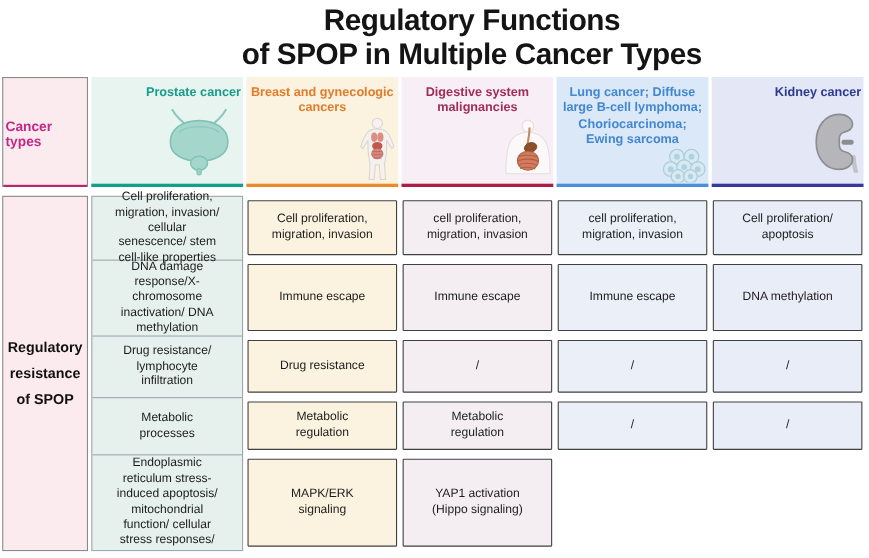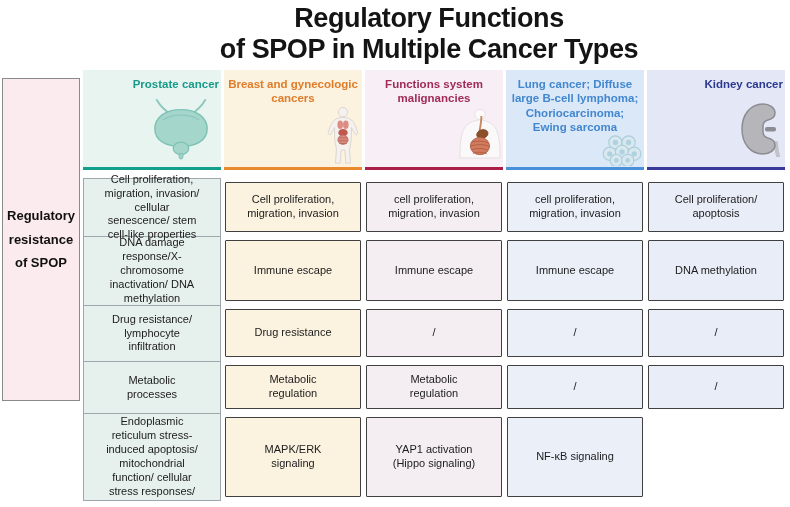--- a/index.html
+++ b/index.html
@@ -61,20 +61,24 @@
 <div class="page">
 
   <div class="title">
     <div>Regulatory Functions</div>
     <div>of SPOP in Multiple Cancer Types</div>
   </div>
 
   <div class="table">
 
     <div class="col labelcol">
+      <div class="hdr corner">
+        <span class="corner-label">Cancer types</span>
+        <div class="accentline"></div>
+      </div>
       <div class="lbody">
         <span class="rowgroup-label">Regulatory resistance of SPOP</span>
       </div>
     </div>
 
     <div class="col col-prostate joined">
       <div class="hdr">
         <div class="hdr-label">Prostate cancer</div>
         <div class="icon-wrap">
           <svg width="76" height="62" viewBox="0 0 78 64">
@@ -137,21 +141,21 @@
             <div class="cell">Metabolic regulation</div>
           </div>
         <div class="slot r5">
             <div class="cell">MAPK/ERK signaling</div>
           </div>
       </div>
     </div>
 
     <div class="col col-digestive boxed">
       <div class="hdr">
-        <div class="hdr-label">Functions system malignancies</div>
+        <div class="hdr-label">Digestive system malignancies</div>
         <div class="icon-wrap">
           <svg width="44" height="56" viewBox="0 0 46 58">
             <circle cx="24" cy="6.5" r="5.5" fill="#fbf9f9" stroke="#e5dfde" stroke-width="1"></circle>
             <path d="M24 12 C16 13 10 16 7 22 C4 28 3 38 3 52 L45 52 C45 38 44 28 41 22 C38 16 32 13 24 12 Z" fill="#faf8f8" stroke="#e5dfde" stroke-width="1"></path>
             <path d="M25.5 8 C25.5 14 24.5 19 23.5 24" fill="none" stroke="#c58a63" stroke-width="2"></path>
             <ellipse cx="26.5" cy="27" rx="6" ry="4.5" fill="#8d4f28" stroke="#7a4020" stroke-width="0.8" transform="rotate(-18 26.5 27)"></ellipse>
             <ellipse cx="24" cy="39.5" rx="10" ry="9" fill="#d27b5e" stroke="#b05f45" stroke-width="1"></ellipse>
             <path d="M15 35.5 C20 34 28 34 32.5 36 M14.5 39.5 C20 37.5 29 37.5 33.5 40 M15 43.5 C20 41.5 28 41.5 32.5 44 M16.5 47 C21 45.5 27 45.5 31 47.5" stroke="#b05f45" stroke-width="1" fill="none"></path>
           </svg>
         </div>
@@ -209,23 +213,20 @@
           </div>
         <div class="slot r2">
             <div class="cell">Immune escape</div>
           </div>
         <div class="slot r3">
             <div class="cell">/</div>
           </div>
         <div class="slot r4">
             <div class="cell">/</div>
           </div>
-        <div class="slot r5">
-            <div class="cell">NF-κB signaling</div>
-          </div>
       </div>
     </div>
 
     <div class="col col-kidney boxed">
       <div class="hdr">
         <div class="hdr-label">Kidney cancer</div>
         <div class="icon-wrap">
           <svg width="46" height="56" viewBox="0 0 46 56">
             <path d="M39 42 C39 48 40 51 41 55" fill="none" stroke="#c2c2c8" stroke-width="4" stroke-linecap="round"></path>
             <path d="M26 3 C13 3 5 14 5 28 C5 42 13 53 26 53 C33 53 38 49 38 44 C38 40 35 38 31 37 C28 36.2 26 34 26 31 L26 25 C26 22 28 19.8 31 19 C35 18 38 16 38 12 C38 7 33 3 26 3 Z" fill="#b5b5ba" stroke="#8c8c93" stroke-width="1.5"></path>

